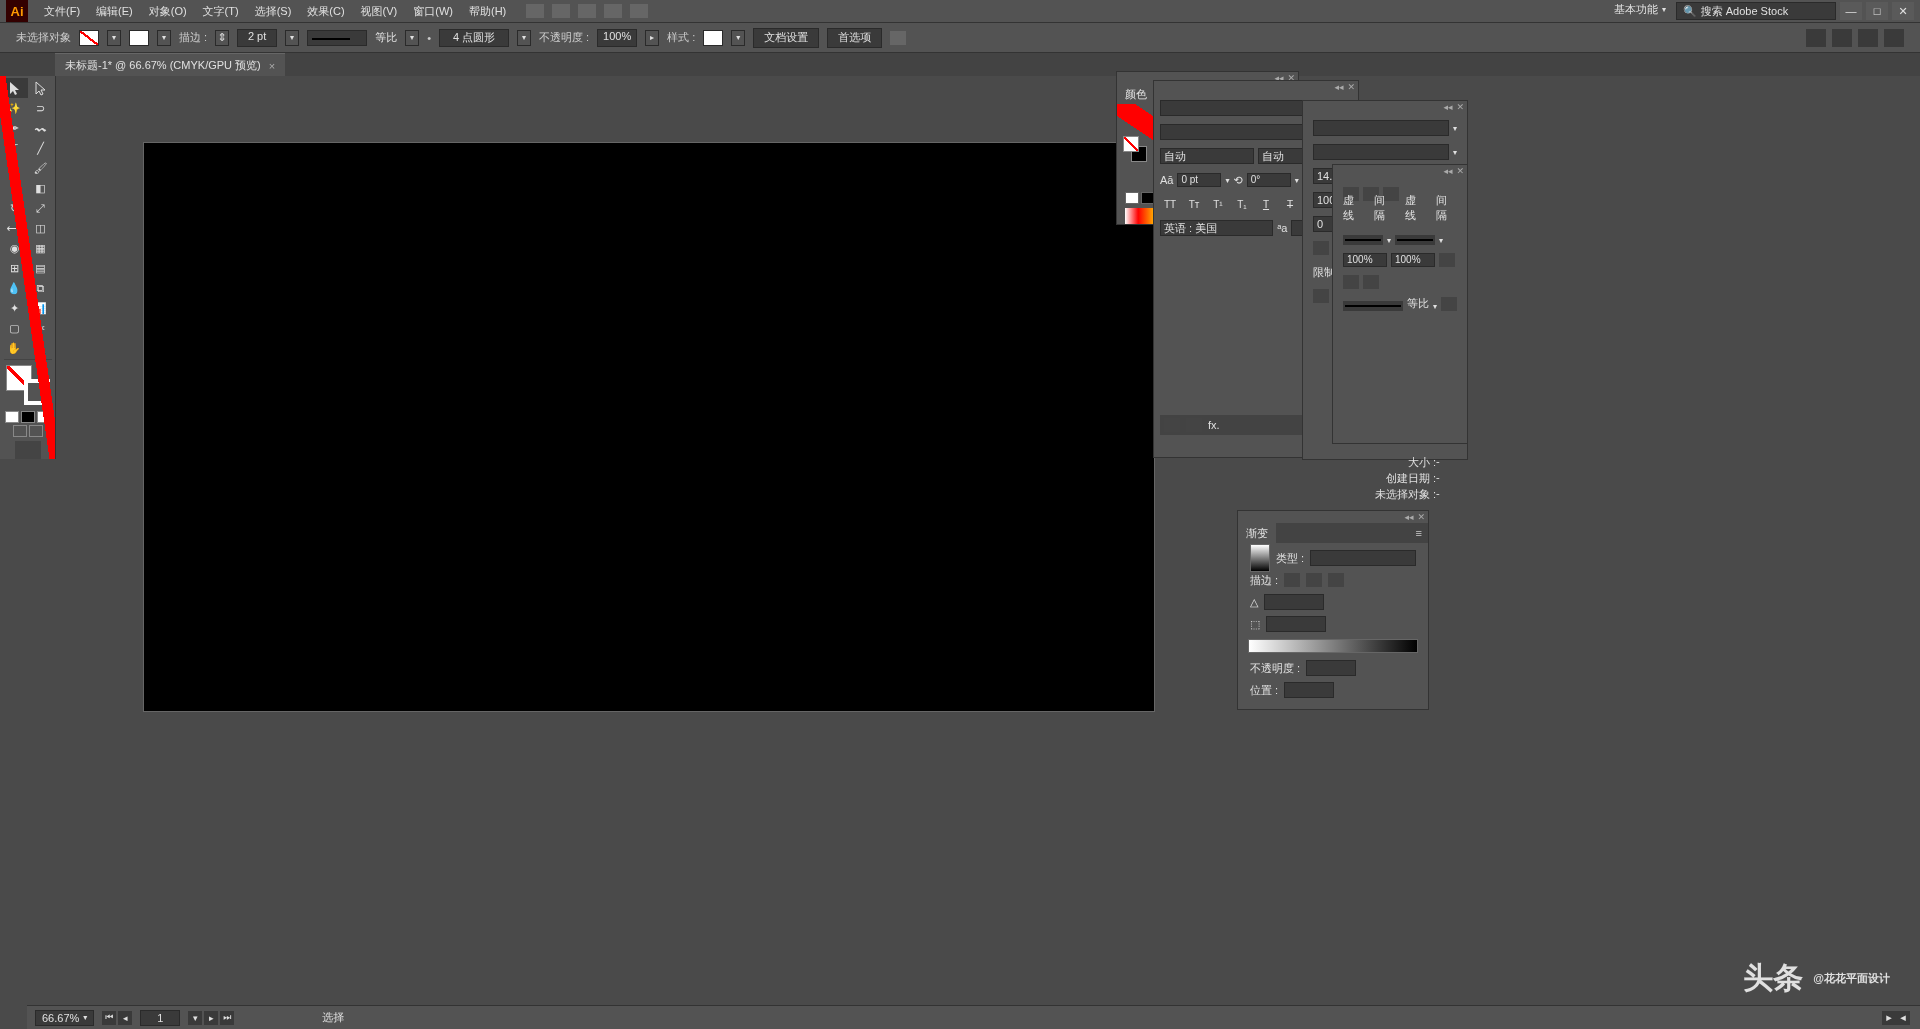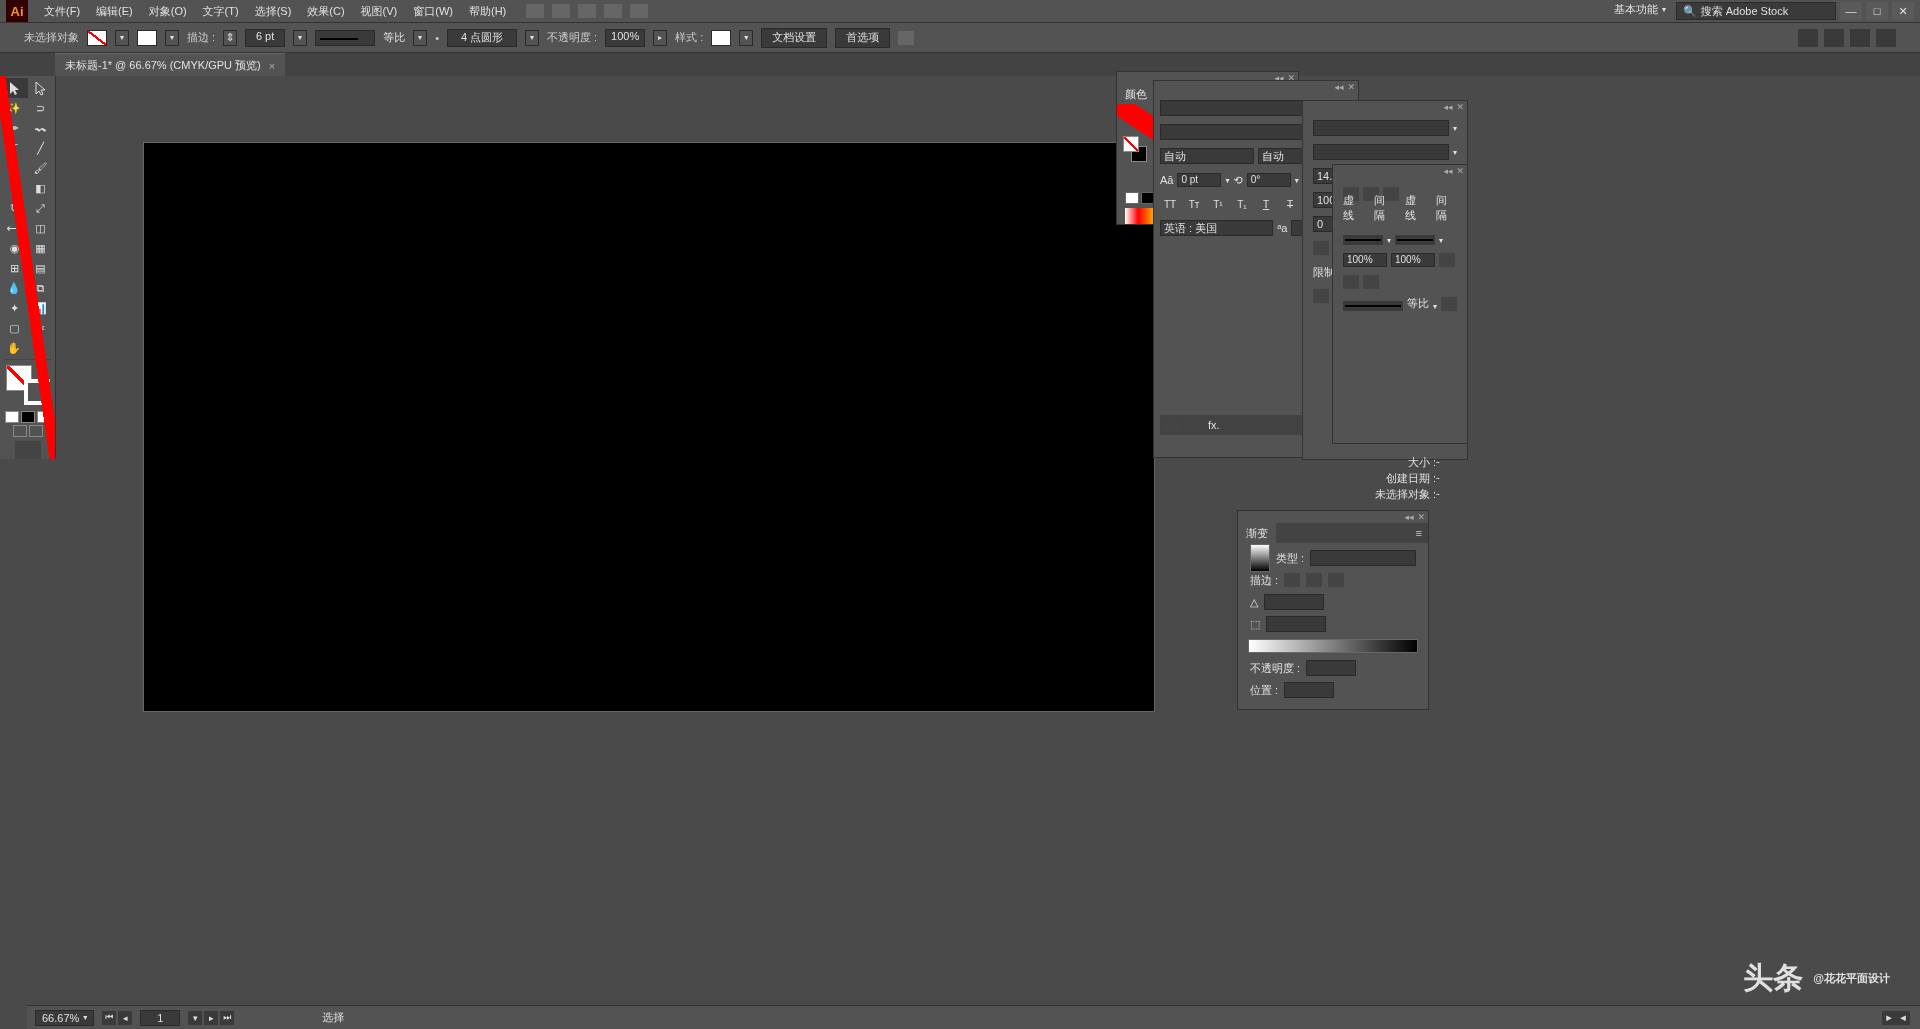--- a/index.html
+++ b/index.html
@@ -10,21 +10,21 @@
 .app-icon { width: 22px; height: 22px; background: #330000; color: #ff9a00; font-weight: bold; display: flex; align-items: center; justify-content: center; font-size: 13px; margin-right: 8px; }
 .menu-item { padding: 0 8px; cursor: default; }
 .top-icons { margin-left: 12px; display: flex; gap: 8px; align-items: center; }
 .top-icon { width: 18px; height: 14px; background: #666; }
 .menubar-right { margin-left: auto; display: flex; align-items: flex-start; gap: 4px; }
 .workspace-select { display: flex; align-items: center; gap: 4px; padding: 0 6px; }
 .search-field { background: #3a3a3a; border: 1px solid #2a2a2a; width: 160px; height: 18px; padding: 0 6px; display: flex; align-items: center; gap: 4px; color: #888; }
 .win-btn { width: 22px; height: 18px; display: flex; align-items: center; justify-content: center; background: #5a5a5a; }
 
 
-.controlbar { height: 31px; background: #535353; border-top: 1px solid #333; border-bottom: 1px solid #333; display: flex; align-items: center; padding: 0 24px; gap: 8px; }
+.controlbar { height: 31px; background: #535353; border-top: 1px solid #333; border-bottom: 1px solid #333; display: flex; align-items: center; padding: 0 16px; gap: 8px; }
 .ctrl-label { color: #ccc; }
 .ctrl-swatch { width: 20px; height: 16px; border: 1px solid #2a2a2a; position: relative; }
 .no-fill { background: white; }
 .no-fill::after { content: ''; position: absolute; left: 0; top: 0; width: 100%; height: 100%; background: linear-gradient(to top right, transparent 45%, red 45%, red 55%, transparent 55%); }
 .ctrl-dd { width: 14px; height: 16px; border: 1px solid #2a2a2a; display: flex; align-items: center; justify-content: center; }
 .ctrl-input { background: #3a3a3a; border: 1px solid #2a2a2a; width: 40px; height: 18px; padding: 0 3px; text-align: center; }
 .ctrl-btn { background: #3a3a3a; border: 1px solid #2a2a2a; padding: 2px 10px; height: 20px; display: flex; align-items: center; }
 .stroke-style { width: 60px; height: 16px; background: #3a3a3a; border: 1px solid #2a2a2a; position: relative; }
 .stroke-style::before { content: ''; position: absolute; left: 4px; right: 16px; top: 50%; height: 2px; background: #000; }
 .controlbar-right { margin-left: auto; display: flex; gap: 6px; }
@@ -167,21 +167,21 @@
   <div class="ctrl-swatch no-fill"></div>
   <div class="ctrl-dd">
       <span class="chev">▾</span>
     </div>
   <div class="ctrl-swatch" style="background:#fff"></div>
   <div class="ctrl-dd">
       <span class="chev">▾</span>
     </div>
   <span class="ctrl-label">描边 :</span>
   <div class="ctrl-dd">⇕</div>
-  <div class="ctrl-input">6 pt</div>
+  <div class="ctrl-input">2 pt</div>
   <div class="ctrl-dd">
       <span class="chev">▾</span>
     </div>
   <div class="stroke-style"></div>
   <span>等比</span>
   <div class="ctrl-dd">
       <span class="chev">▾</span>
     </div>
   <span class="ctrl-label">•</span>
   <div class="ctrl-input" style="width:70px">4 点圆形</div>

